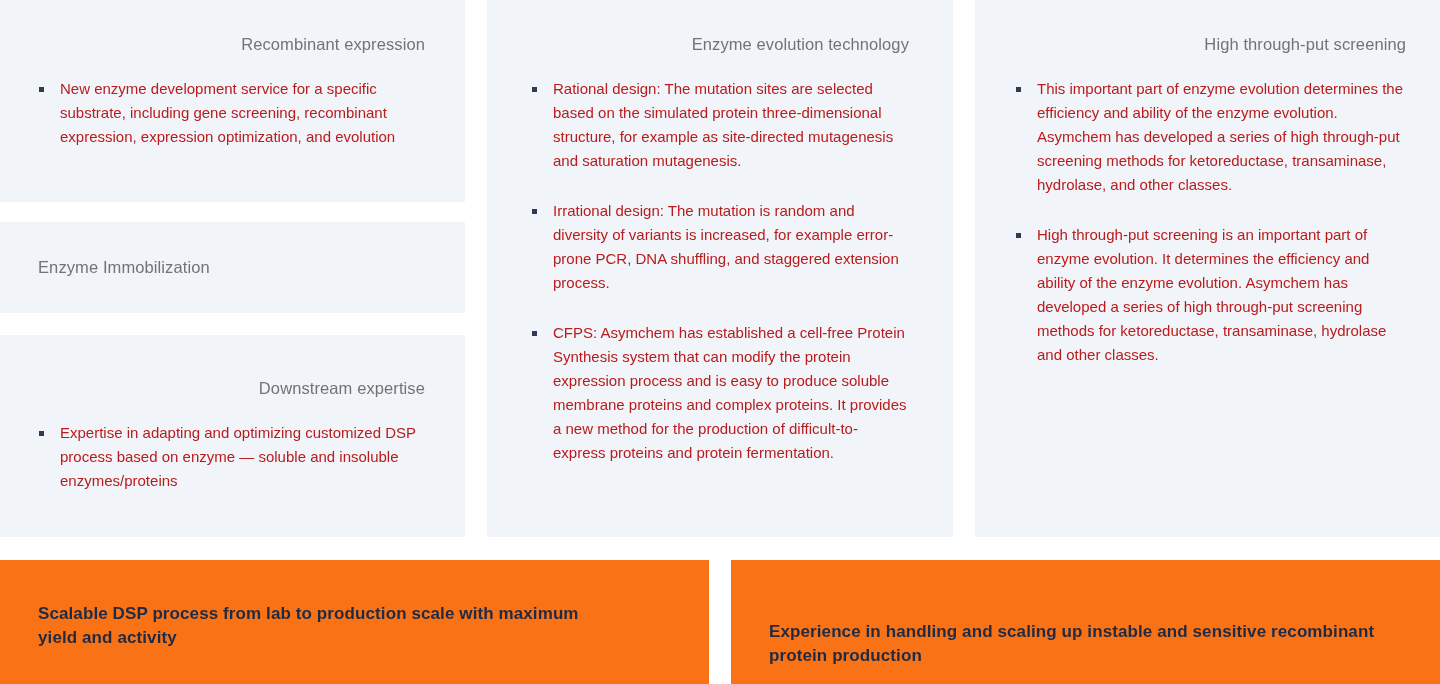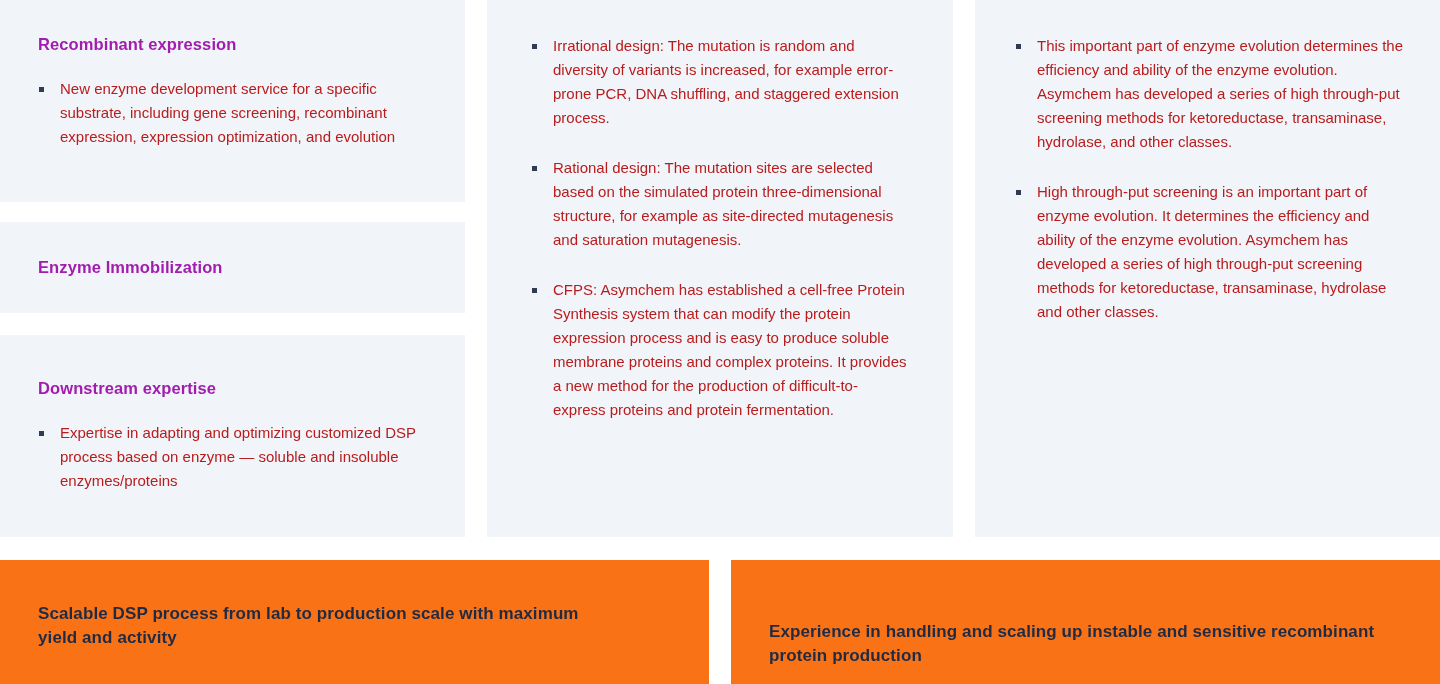--- a/index.html
+++ b/index.html
@@ -18,25 +18,26 @@
     height: 684px;
     background: #ffffff;
   }
 
   .card {
     position: absolute;
     background: #f1f4f9;
   }
 
   .card-heading {
-    color: #a21caf;
-    font-weight: bold;
+    color: #737373;
+    font-weight: normal;
     font-size: 16.5px;
     line-height: 1.3;
     letter-spacing: 0.1px;
+    text-align: right;
   }
 
   .bullets {
     list-style: none;
     margin: 0;
     padding: 0;
   }
 
   .bullet {
     position: relative;
@@ -143,39 +144,41 @@
   </section>
 
   <section class="card" id="card-enzyme-immobilization">
     <div class="inner">
       <h2 class="card-heading">Enzyme Immobilization</h2>
     </div>
   </section>
 
   <section class="card" id="card-enzyme-evolution-technology">
     <div class="inner">
-      <ul class="bullets">
+      <h2 class="card-heading">Enzyme evolution technology</h2>
+      <ul class="bullets">
+        <li class="bullet">
+          <span class="bullet-marker"></span>
+          <span>Rational design: The mutation sites are selected based on the simulated protein three-dimensional structure, for example as site-directed mutagenesis and saturation mutagenesis.</span>
+        </li>
         <li class="bullet">
           <span class="bullet-marker"></span>
           <span>Irrational design: The mutation is random and diversity of variants is increased, for example error-prone PCR, DNA shuffling, and staggered extension process.</span>
         </li>
         <li class="bullet">
           <span class="bullet-marker"></span>
-          <span>Rational design: The mutation sites are selected based on the simulated protein three-dimensional structure, for example as site-directed mutagenesis and saturation mutagenesis.</span>
-        </li>
-        <li class="bullet">
-          <span class="bullet-marker"></span>
           <span>CFPS: Asymchem has established a cell-free Protein Synthesis system that can modify the protein expression process and is easy to produce soluble membrane proteins and complex proteins. It provides a new method for the production of difficult-to-express proteins and protein fermentation.</span>
         </li>
       </ul>
     </div>
   </section>
 
   <section class="card" id="card-high-through-put-screening">
     <div class="inner">
+      <h2 class="card-heading">High through-put screening</h2>
       <ul class="bullets">
         <li class="bullet">
           <span class="bullet-marker"></span>
           <span>This important part of enzyme evolution determines the efficiency and ability of the enzyme evolution. Asymchem has developed a series of high through-put screening methods for ketoreductase, transaminase, hydrolase, and other classes.</span>
         </li>
         <li class="bullet">
           <span class="bullet-marker"></span>
           <span>High through-put screening is an important part of enzyme evolution. It determines the efficiency and ability of the enzyme evolution. Asymchem has developed a series of high through-put screening methods for ketoreductase, transaminase, hydrolase and other classes.</span>
         </li>
       </ul>

